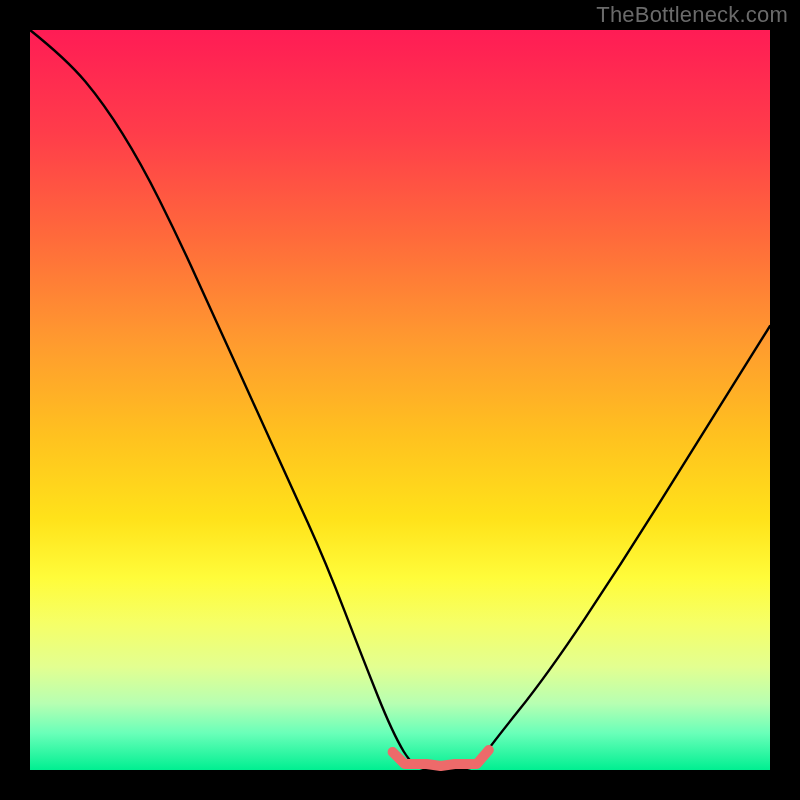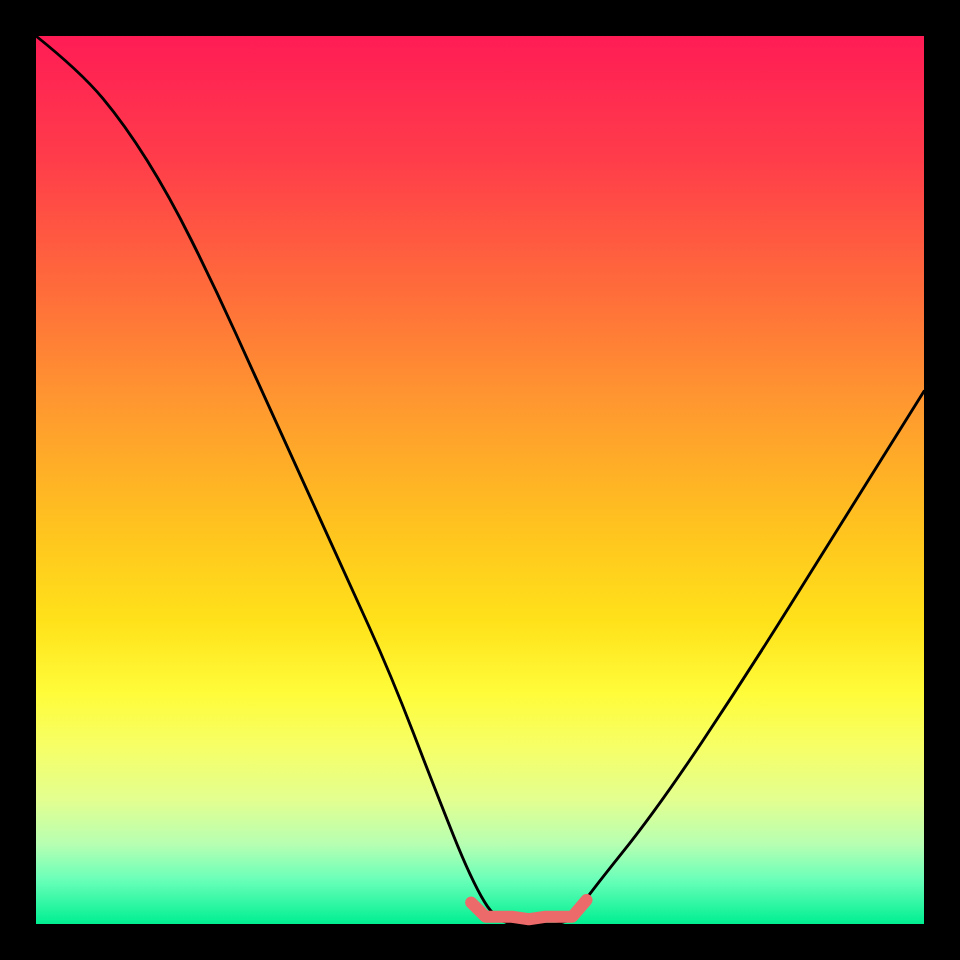--- a/index.html
+++ b/index.html
@@ -58,20 +58,21 @@
     width: 740px;
     height: 740px;
     overflow: visible;
   }
 </style>
 </head>
 <body>
 
 <div class="stage">
 
+  <div class="watermark">TheBottleneck.com</div>
 
   <div class="plot"></div>
 
   <svg class="overlay" viewBox="0 0 740 740" preserveAspectRatio="none">
     <path fill="none" stroke-width="2.4" stroke-linecap="round" stroke-linejoin="round" stroke="#000000" d="M 0 0 Q 37 29.600000000000023 55.5 51.80000000000001 Q 74 74 92.5 103.60000000000002 Q 111 133.20000000000005 129.5 170.20000000000005 Q 148 207.20000000000005 166.5 247.90000000000003 Q 185 288.6 203.5 329.3 Q 222 370 240.5 410.7 Q 259 451.4 277.5 492.09999999999997 Q 296 532.8 314.5 580.9 Q 333 629 347.79999999999995 666 Q 362.59999999999997 703 373.7 721.5 Q 384.8 740 399.6 740 Q 414.40000000000003 740 429.20000000000005 740 Q 444 740 451.4 728.9 Q 458.8 717.8 488.4 680.8 Q 518 643.8 555 588.3 Q 592 532.8 629 473.59999999999997 Q 666 414.4 703 355.2 L 740 296"></path>
     <path fill="none" stroke-width="10" stroke-linecap="round" stroke-linejoin="round" stroke="#ed6a6a" d="M 362.59999999999997 722 L 374.59999999999997 734 L 396.7 734 L 410.7 736 L 424.7 734 L 446.8 734 L 458.8 720"></path>
   </svg>
 
 </div>
 

